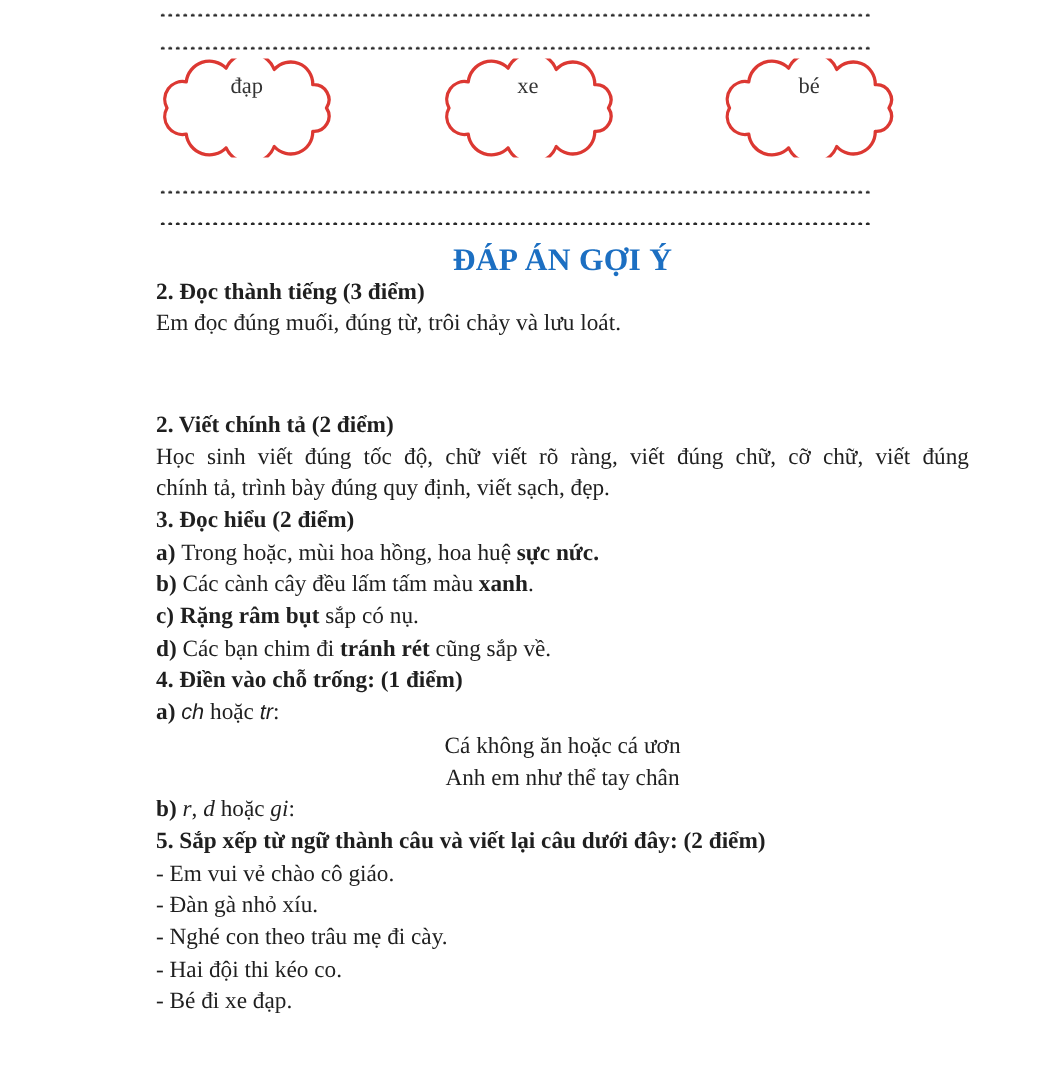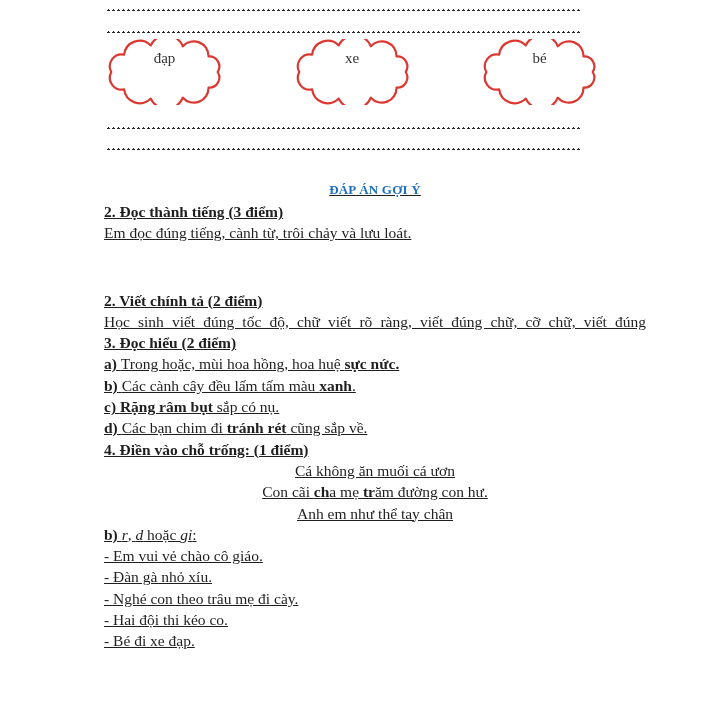--- a/index.html
+++ b/index.html
@@ -12,21 +12,20 @@
   html,body{background:#ffffff;}
   body{
     width:704px;height:714px;overflow:hidden;
     font-family:"Liberation Serif", serif;
     color:var(--text);
   }
   .page{
     width:704px;height:714px;
     padding:8px 58px 0 104px;
     position:relative;
-    text-decoration:underline;
   }
   
   .dotline{
     height:3px;width:474px;margin-left:2px;
     background-image:radial-gradient(circle, var(--dots) 1.15px, transparent 1.35px);
     background-size:5px 3px;background-repeat:repeat-x;background-position:0 1px;
   }
   .dotline.d1{margin-top:0;}
   .dotline.d2{margin-top:19px;}
   .dotline.d3{margin-top:21px;}
@@ -37,25 +36,25 @@
     width:496px;margin-top:6px;height:66px;
   }
   .cloud{position:relative;width:121px;height:66px;}
   .cloud svg{position:absolute;left:0;top:0;width:100%;height:100%;}
   .cloud .cloud-label{
     position:absolute;left:0;top:11px;width:100%;
     text-align:center;font-size:15px;color:#333;
   }
   
   .heading{
-    margin-top:30px;
+    margin-top:13px;
     text-align:center;
     color:var(--accent-blue);
     font-weight:bold;
-    font-size:13px;
+    font-size:21px;
     line-height:20px;
     letter-spacing:.2px;
   }
   
   .answer-body{margin-top:1px;}
   .line{font-size:15.5px;line-height:21.3px;min-height:21.3px;}
   .line .b{font-weight:bold;}
   .line .i{font-style:italic;}
   .line .sans{font-family:"Liberation Sans", sans-serif;font-size:14.5px;}
   .line.center{text-align:center;}
@@ -91,34 +90,36 @@
     </div>
   </div>
 
   <div class="dotline d3"></div>
   <div class="dotline d4"></div>
 
   <div class="heading">ĐÁP ÁN GỢI Ý</div>
 
   <div class="answer-body">
       <div class="line"><span class="b">2. Đọc thành tiếng (3 điểm)</span></div>
-      <div class="line"><span>Em đọc đúng tiếng, cành từ, trôi chảy và lưu loát.</span></div>
+      <div class="line"><span>Em đọc đúng muối, đúng từ, trôi chảy và lưu loát.</span></div>
       <div class="line spacer"></div>
       <div class="line"><span class="b">2. Viết chính tả (2 điểm)</span></div>
       <div class="line jline"><span>Học sinh viết đúng tốc độ, chữ viết rõ ràng, viết đúng chữ, cỡ chữ, viết đúng</span></div>
+      <div class="line"><span>chính tả, trình bày đúng quy định, viết sạch, đẹp.</span></div>
       <div class="line"><span class="b">3. Đọc hiểu (2 điểm)</span></div>
       <div class="line"><span class="b">a) </span><span>Trong hoặc, mùi hoa hồng, hoa huệ </span><span class="b">sực nức.</span></div>
       <div class="line"><span class="b">b) </span><span>Các cành cây đều lấm tấm màu </span><span class="b">xanh</span><span>.</span></div>
       <div class="line"><span class="b">c) </span><span class="b">Rặng râm bụt</span><span> sắp có nụ.</span></div>
       <div class="line"><span class="b">d) </span><span>Các bạn chim đi </span><span class="b">tránh rét</span><span> cũng sắp về.</span></div>
       <div class="line"><span class="b">4. Điền vào chỗ trống: (1 điểm)</span></div>
-      <div class="line center"><span>Cá không ăn muối cá ươn</span></div>
-      <div class="line center"><span>Con cãi </span><span class="b">ch</span><span>a mẹ </span><span class="b">tr</span><span>ăm đường con hư.</span></div>
+      <div class="line"><span class="b">a) </span><span class="i sans">ch</span><span> hoặc </span><span class="i sans">tr</span><span>:</span></div>
+      <div class="line center"><span>Cá không ăn hoặc cá ươn</span></div>
       <div class="line center"><span>Anh em như thể tay chân</span></div>
       <div class="line"><span class="b">b) </span><span class="i">r</span><span>, </span><span class="i">d</span><span> hoặc </span><span class="i">gi</span><span>:</span></div>
+      <div class="line"><span class="b">5. Sắp xếp từ ngữ thành câu và viết lại câu dưới đây: (2 điểm)</span></div>
       <div class="line"><span>- Em vui vẻ chào cô giáo.</span></div>
       <div class="line"><span>- Đàn gà nhỏ xíu.</span></div>
       <div class="line"><span>- Nghé con theo trâu mẹ đi cày.</span></div>
       <div class="line"><span>- Hai đội thi kéo co.</span></div>
       <div class="line"><span>- Bé đi xe đạp.</span></div>
     </div>
 
 </div>
 
 </body></html>

